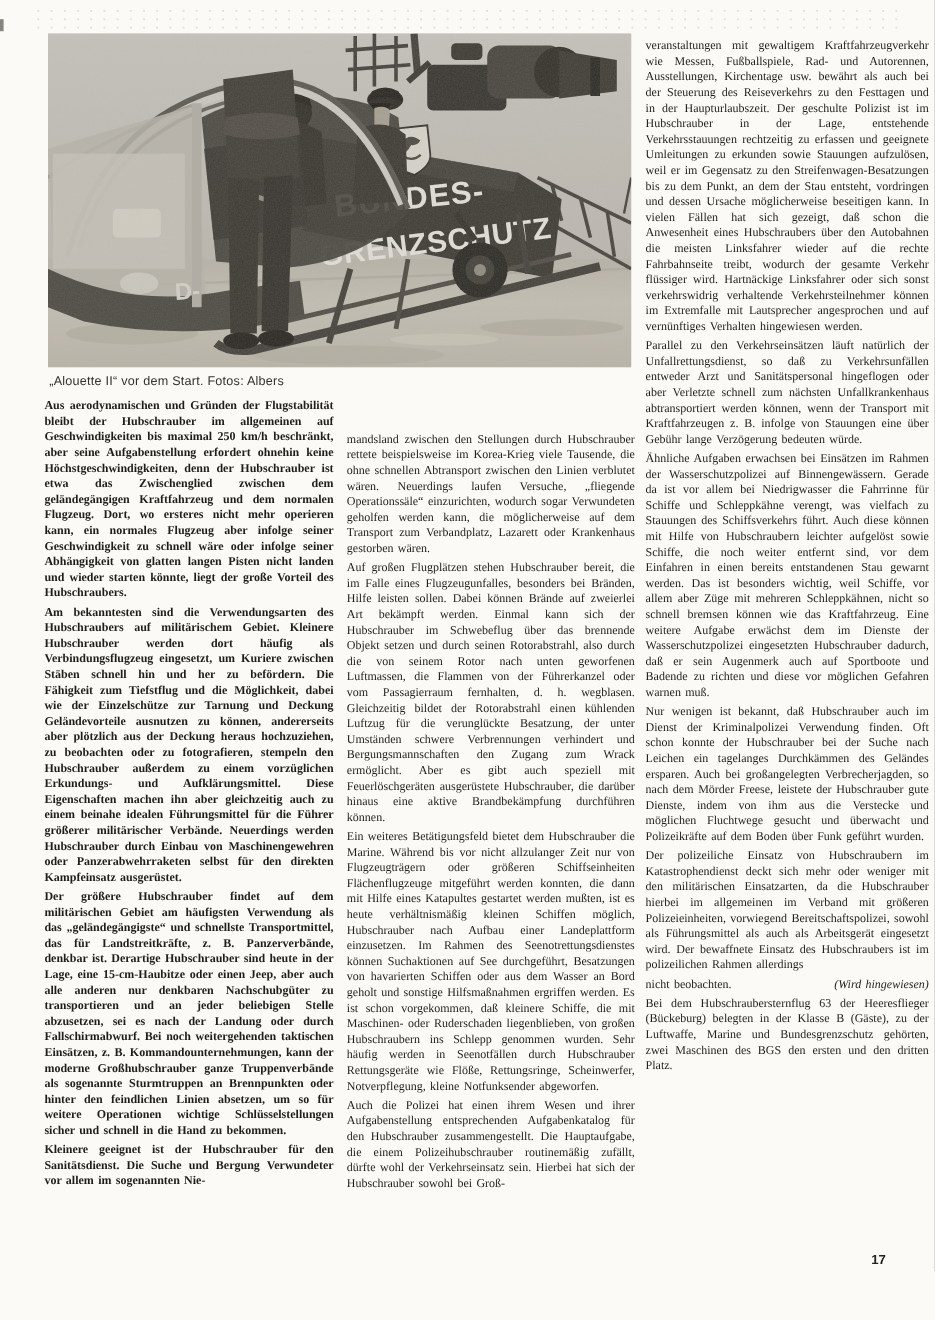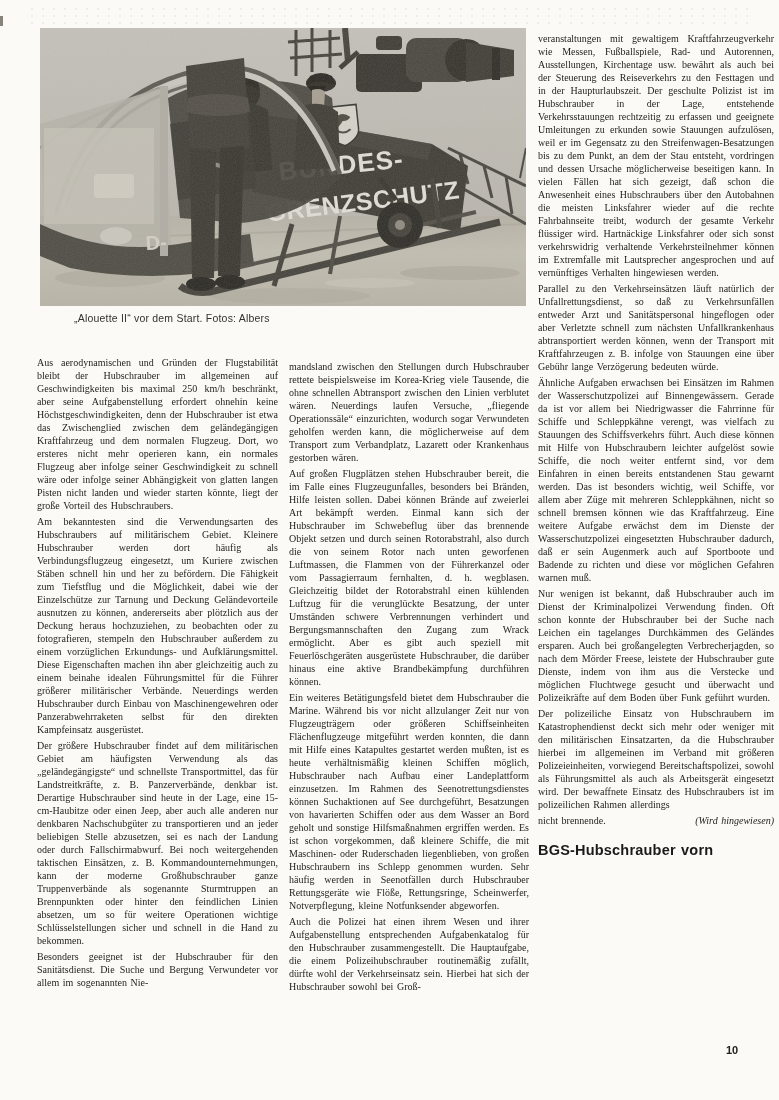--- a/index.html
+++ b/index.html
@@ -28,31 +28,31 @@
     position:absolute;left:0;top:16px;width:3px;height:10px;background:#6a665e;opacity:.8;
   }
   .photo{
     position:absolute;left:40px;top:28px;width:486px;height:278px;
     background:#bfbbb3;
   }
   .photo svg{display:block;width:100%;height:100%;}
   .caption{
     position:absolute;left:41px;top:312px;width:480px;
     font-family:"Liberation Sans", sans-serif;
-    font-size:10.5px;line-height:13px;color:#33322f;letter-spacing:.2px;margin-left:33px;
+    font-size:10.5px;line-height:13px;color:#33322f;letter-spacing:.2px;
   }
   .col{
     position:absolute;
     font-size:10px;line-height:13px;
     text-align:justify;
     word-spacing:1.1px;
     hyphens:auto;-webkit-hyphens:auto;
   }
   .col p{margin:0 0 3px 0;}
-  .col1{left:37px;top:356px;width:241px;}
+  .col1{left:37px;top:332px;width:241px;font-weight:bold;}
   .col2{left:289px;top:360px;width:240px;}
   .col3{left:538px;top:32px;width:236px;}
   .lastline{
     display:flex;justify-content:space-between;align-items:baseline;
     margin:0 0 3px 0;
   }
   .cont{font-style:italic;white-space:nowrap;}
   .subheading{
     font-family:"Liberation Sans", sans-serif;
     font-weight:bold;font-size:14.5px;line-height:16px;
@@ -207,38 +207,38 @@
       <rect x="0" y="0" width="486" height="278" fill="#b6b1a6" opacity="0.08"></rect>
     </svg>
   </div>
 
   <div class="caption">„Alouette II“ vor dem Start. Fotos: Albers</div>
 
   <div class="col col1">
     <p>Aus aerodynamischen und Gründen der Flugstabilität bleibt der Hubschrauber im allgemeinen auf Geschwindigkeiten bis maximal 250 km/h beschränkt, aber seine Aufgabenstellung erfordert ohnehin keine Höchstgeschwindigkeiten, denn der Hubschrauber ist etwa das Zwischenglied zwischen dem geländegängigen Kraftfahrzeug und dem normalen Flugzeug. Dort, wo ersteres nicht mehr operieren kann, ein normales Flugzeug aber infolge seiner Geschwindigkeit zu schnell wäre oder infolge seiner Abhängigkeit von glatten langen Pisten nicht landen und wieder starten könnte, liegt der große Vorteil des Hubschraubers.</p>
     <p>Am bekanntesten sind die Verwendungsarten des Hubschraubers auf militärischem Gebiet. Kleinere Hubschrauber werden dort häufig als Verbindungsflugzeug eingesetzt, um Kuriere zwischen Stäben schnell hin und her zu befördern. Die Fähigkeit zum Tiefstflug und die Möglichkeit, dabei wie der Einzelschütze zur Tarnung und Deckung Geländevorteile ausnutzen zu können, andererseits aber plötzlich aus der Deckung heraus hochzuziehen, zu beobachten oder zu fotografieren, stempeln den Hubschrauber außerdem zu einem vorzüglichen Erkundungs- und Aufklärungsmittel. Diese Eigenschaften machen ihn aber gleichzeitig auch zu einem beinahe idealen Führungsmittel für die Führer größerer militärischer Verbände. Neuerdings werden Hubschrauber durch Einbau von Maschinengewehren oder Panzerabwehrraketen selbst für den direkten Kampfeinsatz ausgerüstet.</p>
     <p>Der größere Hubschrauber findet auf dem militärischen Gebiet am häufigsten Verwendung als das „geländegängigste“ und schnellste Transportmittel, das für Landstreitkräfte, z. B. Panzerverbände, denkbar ist. Derartige Hubschrauber sind heute in der Lage, eine 15-cm-Haubitze oder einen Jeep, aber auch alle anderen nur denkbaren Nachschubgüter zu transportieren und an jeder beliebigen Stelle abzusetzen, sei es nach der Landung oder durch Fallschirmabwurf. Bei noch weitergehenden taktischen Einsätzen, z. B. Kommandounternehmungen, kann der moderne Großhubschrauber ganze Truppenverbände als sogenannte Sturmtruppen an Brennpunkten oder hinter den feindlichen Linien absetzen, um so für weitere Operationen wichtige Schlüsselstellungen sicher und schnell in die Hand zu bekommen.</p>
-    <p>Besonders geeignet ist der Hubschrauber für den Sanitätsdienst. Die Suche und Bergung Verwundeter vor allem im sogenannten Nie-</p>
+    <p>Kleinere geeignet ist der Hubschrauber für den Sanitätsdienst. Die Suche und Bergung Verwundeter vor allem im sogenannten Nie-</p>
   </div>
 
   <div class="col col2">
     <p>mandsland zwischen den Stellungen durch Hubschrauber rettete beispielsweise im Korea-Krieg viele Tausende, die ohne schnellen Abtransport zwischen den Linien verblutet wären. Neuerdings laufen Versuche, „fliegende Operationssäle“ einzurichten, wodurch sogar Verwundeten geholfen werden kann, die möglicherweise auf dem Transport zum Verbandplatz, Lazarett oder Krankenhaus gestorben wären.</p>
     <p>Auf großen Flugplätzen stehen Hubschrauber bereit, die im Falle eines Flugzeugunfalles, besonders bei Bränden, Hilfe leisten sollen. Dabei können Brände auf zweierlei Art bekämpft werden. Einmal kann sich der Hubschrauber im Schwebeflug über das brennende Objekt setzen und durch seinen Rotorabstrahl, also durch die von seinem Rotor nach unten geworfenen Luftmassen, die Flammen von der Führerkanzel oder vom Passagierraum fernhalten, d. h. wegblasen. Gleichzeitig bildet der Rotorabstrahl einen kühlenden Luftzug für die verunglückte Besatzung, der unter Umständen schwere Verbrennungen verhindert und Bergungsmannschaften den Zugang zum Wrack ermöglicht. Aber es gibt auch speziell mit Feuerlöschgeräten ausgerüstete Hubschrauber, die darüber hinaus eine aktive Brandbekämpfung durchführen können.</p>
     <p>Ein weiteres Betätigungsfeld bietet dem Hubschrauber die Marine. Während bis vor nicht allzulanger Zeit nur von Flugzeugträgern oder größeren Schiffseinheiten Flächenflugzeuge mitgeführt werden konnten, die dann mit Hilfe eines Katapultes gestartet werden mußten, ist es heute verhältnismäßig kleinen Schiffen möglich, Hubschrauber nach Aufbau einer Landeplattform einzusetzen. Im Rahmen des Seenotrettungsdienstes können Suchaktionen auf See durchgeführt, Besatzungen von havarierten Schiffen oder aus dem Wasser an Bord geholt und sonstige Hilfsmaßnahmen ergriffen werden. Es ist schon vorgekommen, daß kleinere Schiffe, die mit Maschinen- oder Ruderschaden liegenblieben, von großen Hubschraubern ins Schlepp genommen wurden. Sehr häufig werden in Seenotfällen durch Hubschrauber Rettungsgeräte wie Flöße, Rettungsringe, Scheinwerfer, Notverpflegung, kleine Notfunksender abgeworfen.</p>
     <p>Auch die Polizei hat einen ihrem Wesen und ihrer Aufgabenstellung entsprechenden Aufgabenkatalog für den Hubschrauber zusammengestellt. Die Hauptaufgabe, die einem Polizeihubschrauber routinemäßig zufällt, dürfte wohl der Verkehrseinsatz sein. Hierbei hat sich der Hubschrauber sowohl bei Groß-</p>
   </div>
 
   <div class="col col3">
     <p>veranstaltungen mit gewaltigem Kraftfahrzeugverkehr wie Messen, Fußballspiele, Rad- und Autorennen, Ausstellungen, Kirchentage usw. bewährt als auch bei der Steuerung des Reiseverkehrs zu den Festtagen und in der Haupturlaubszeit. Der geschulte Polizist ist im Hubschrauber in der Lage, entstehende Verkehrsstauungen rechtzeitig zu erfassen und geeignete Umleitungen zu erkunden sowie Stauungen aufzulösen, weil er im Gegensatz zu den Streifenwagen-Besatzungen bis zu dem Punkt, an dem der Stau entsteht, vordringen und dessen Ursache möglicherweise beseitigen kann. In vielen Fällen hat sich gezeigt, daß schon die Anwesenheit eines Hubschraubers über den Autobahnen die meisten Linksfahrer wieder auf die rechte Fahrbahnseite treibt, wodurch der gesamte Verkehr flüssiger wird. Hartnäckige Linksfahrer oder sich sonst verkehrswidrig verhaltende Verkehrsteilnehmer können im Extremfalle mit Lautsprecher angesprochen und auf vernünftiges Verhalten hingewiesen werden.</p>
     <p>Parallel zu den Verkehrseinsätzen läuft natürlich der Unfallrettungsdienst, so daß zu Verkehrsunfällen entweder Arzt und Sanitätspersonal hingeflogen oder aber Verletzte schnell zum nächsten Unfallkrankenhaus abtransportiert werden können, wenn der Transport mit Kraftfahrzeugen z. B. infolge von Stauungen eine über Gebühr lange Verzögerung bedeuten würde.</p>
     <p>Ähnliche Aufgaben erwachsen bei Einsätzen im Rahmen der Wasserschutzpolizei auf Binnengewässern. Gerade da ist vor allem bei Niedrigwasser die Fahrrinne für Schiffe und Schleppkähne verengt, was vielfach zu Stauungen des Schiffsverkehrs führt. Auch diese können mit Hilfe von Hubschraubern leichter aufgelöst sowie Schiffe, die noch weiter entfernt sind, vor dem Einfahren in einen bereits entstandenen Stau gewarnt werden. Das ist besonders wichtig, weil Schiffe, vor allem aber Züge mit mehreren Schleppkähnen, nicht so schnell bremsen können wie das Kraftfahrzeug. Eine weitere Aufgabe erwächst dem im Dienste der Wasserschutzpolizei eingesetzten Hubschrauber dadurch, daß er sein Augenmerk auch auf Sportboote und Badende zu richten und diese vor möglichen Gefahren warnen muß.</p>
     <p>Nur wenigen ist bekannt, daß Hubschrauber auch im Dienst der Kriminalpolizei Verwendung finden. Oft schon konnte der Hubschrauber bei der Suche nach Leichen ein tagelanges Durchkämmen des Geländes ersparen. Auch bei großangelegten Verbrecherjagden, so nach dem Mörder Freese, leistete der Hubschrauber gute Dienste, indem von ihm aus die Verstecke und möglichen Fluchtwege gesucht und überwacht und Polizeikräfte auf dem Boden über Funk geführt wurden.</p>
     <p>Der polizeiliche Einsatz von Hubschraubern im Katastrophendienst deckt sich mehr oder weniger mit den militärischen Einsatzarten, da die Hubschrauber hierbei im allgemeinen im Verband mit größeren Polizeieinheiten, vorwiegend Bereitschaftspolizei, sowohl als Führungsmittel als auch als Arbeitsgerät eingesetzt wird. Der bewaffnete Einsatz des Hubschraubers ist im polizeilichen Rahmen allerdings</p>
     <div class="lastline">
-      <span>nicht brennende.</span>
+      <span>nicht beobachten.</span>
       <span class="cont">(Wird hingewiesen)</span>
     </div>
-    <div class="subheading">BGS-Hubschrauber vorn</div>
-  </div>
-
-  <div class="pageno">10</div>
+    <p>Bei dem Hubschraubersternflug 63 der Heeresflieger (Bückeburg) belegten in der Klasse B (Gäste), zu der Luftwaffe, Marine und Bundesgrenzschutz gehörten, zwei Maschinen des BGS den ersten und den dritten Platz.</p>
+  </div>
+
+  <div class="pageno">17</div>
 
 </div>
 
 </body></html>

